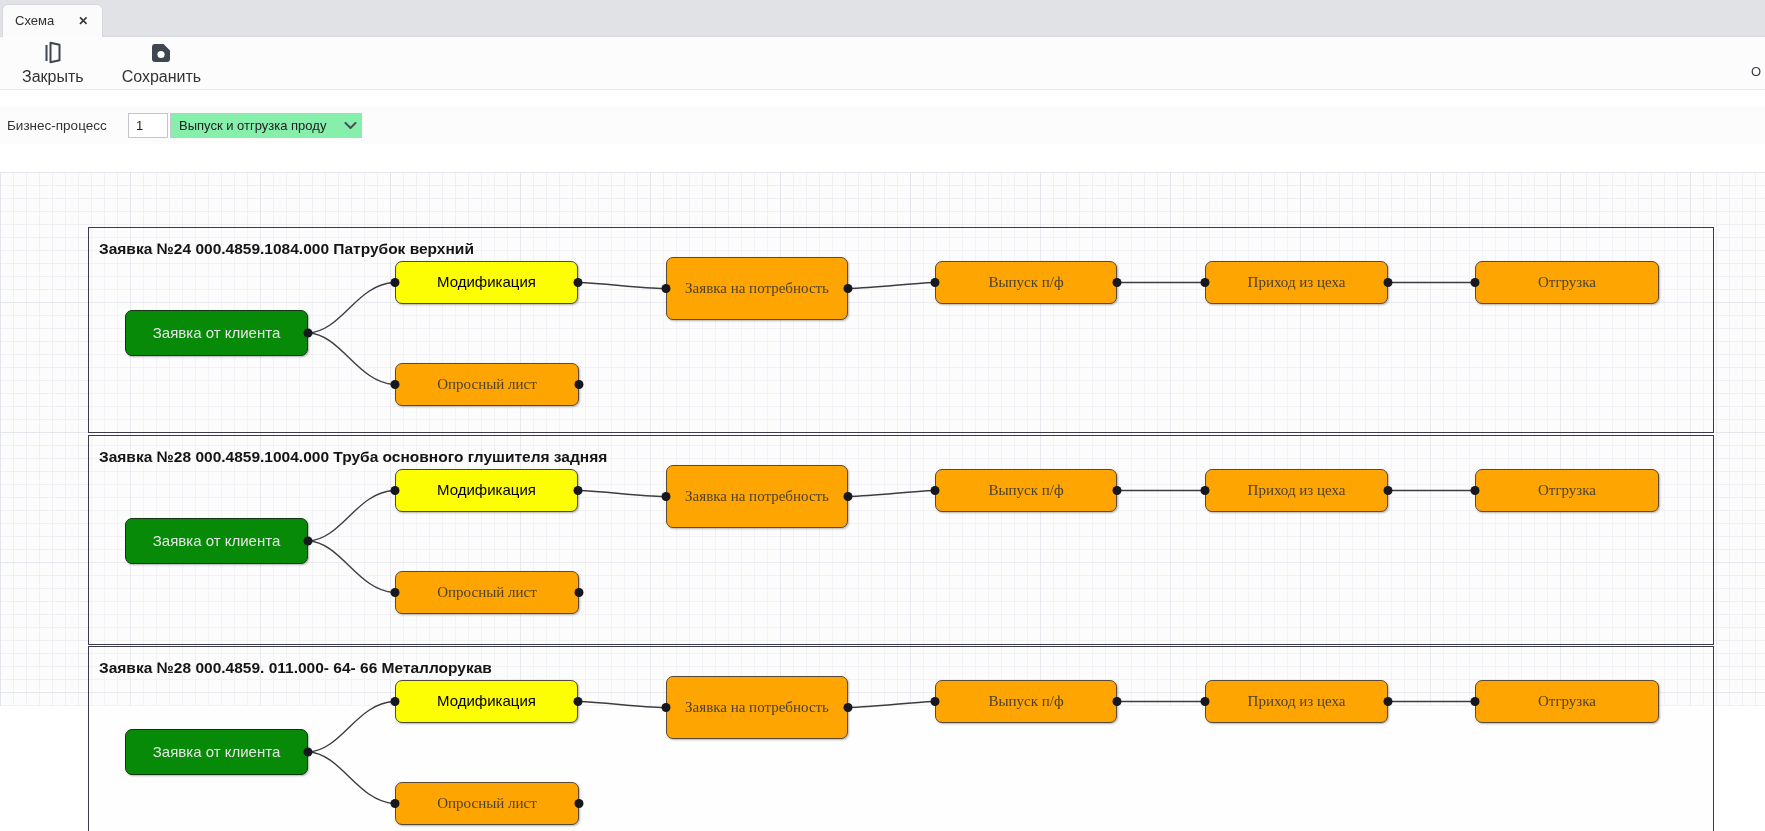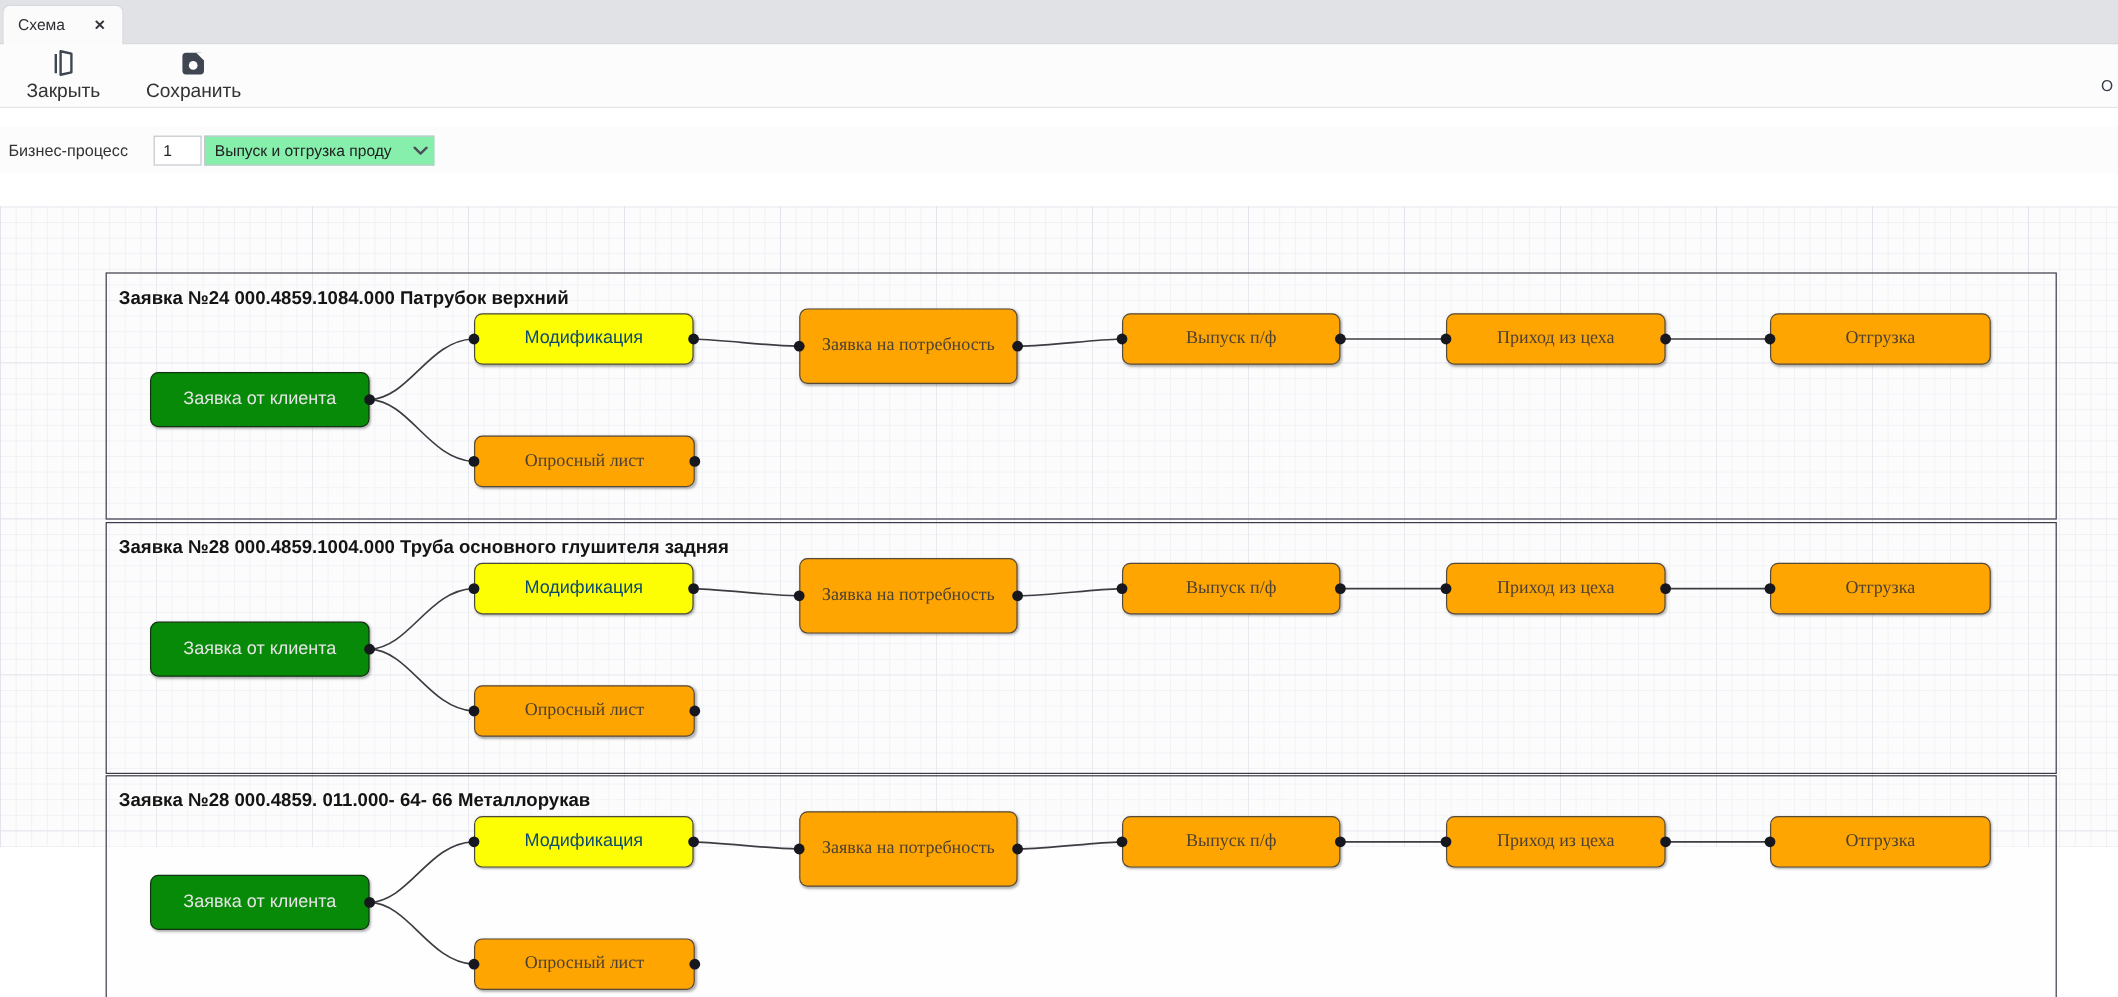--- a/index.html
+++ b/index.html
@@ -73,21 +73,21 @@
   .group-title{
     position:absolute;left:10px;top:12px;font-size:15.5px;font-weight:700;color:#141414;
     white-space:nowrap;
   }
   .node{
     position:absolute;display:flex;align-items:center;justify-content:center;
     text-align:center;border-radius:7px;font-size:15px;line-height:1.25;
     padding:2px 12px;box-shadow:1px 1px 2px rgba(40,40,40,.35);cursor:default;
   }
   .node.green {background:#078a07;border:1px solid #133413;color:#e5e5e5;}
-  .node.yellow{background:#fdfe04;border:1px solid #4c4a38;color:#0c4a6e;}
+  .node.yellow{background:#fdfe04;border:1px solid #4c4a38;color:#000000;}
   .node.orange{background:#ffa502;border:1px solid #584a38;color:#4d4133;font-family:Liberation Serif, serif;}
   .wires{position:absolute;left:0;top:0;pointer-events:none;}
 </style>
 </head>
 <body>
 
 <div class="app">
 
   <div class="tabstrip">
     <div class="tab">

